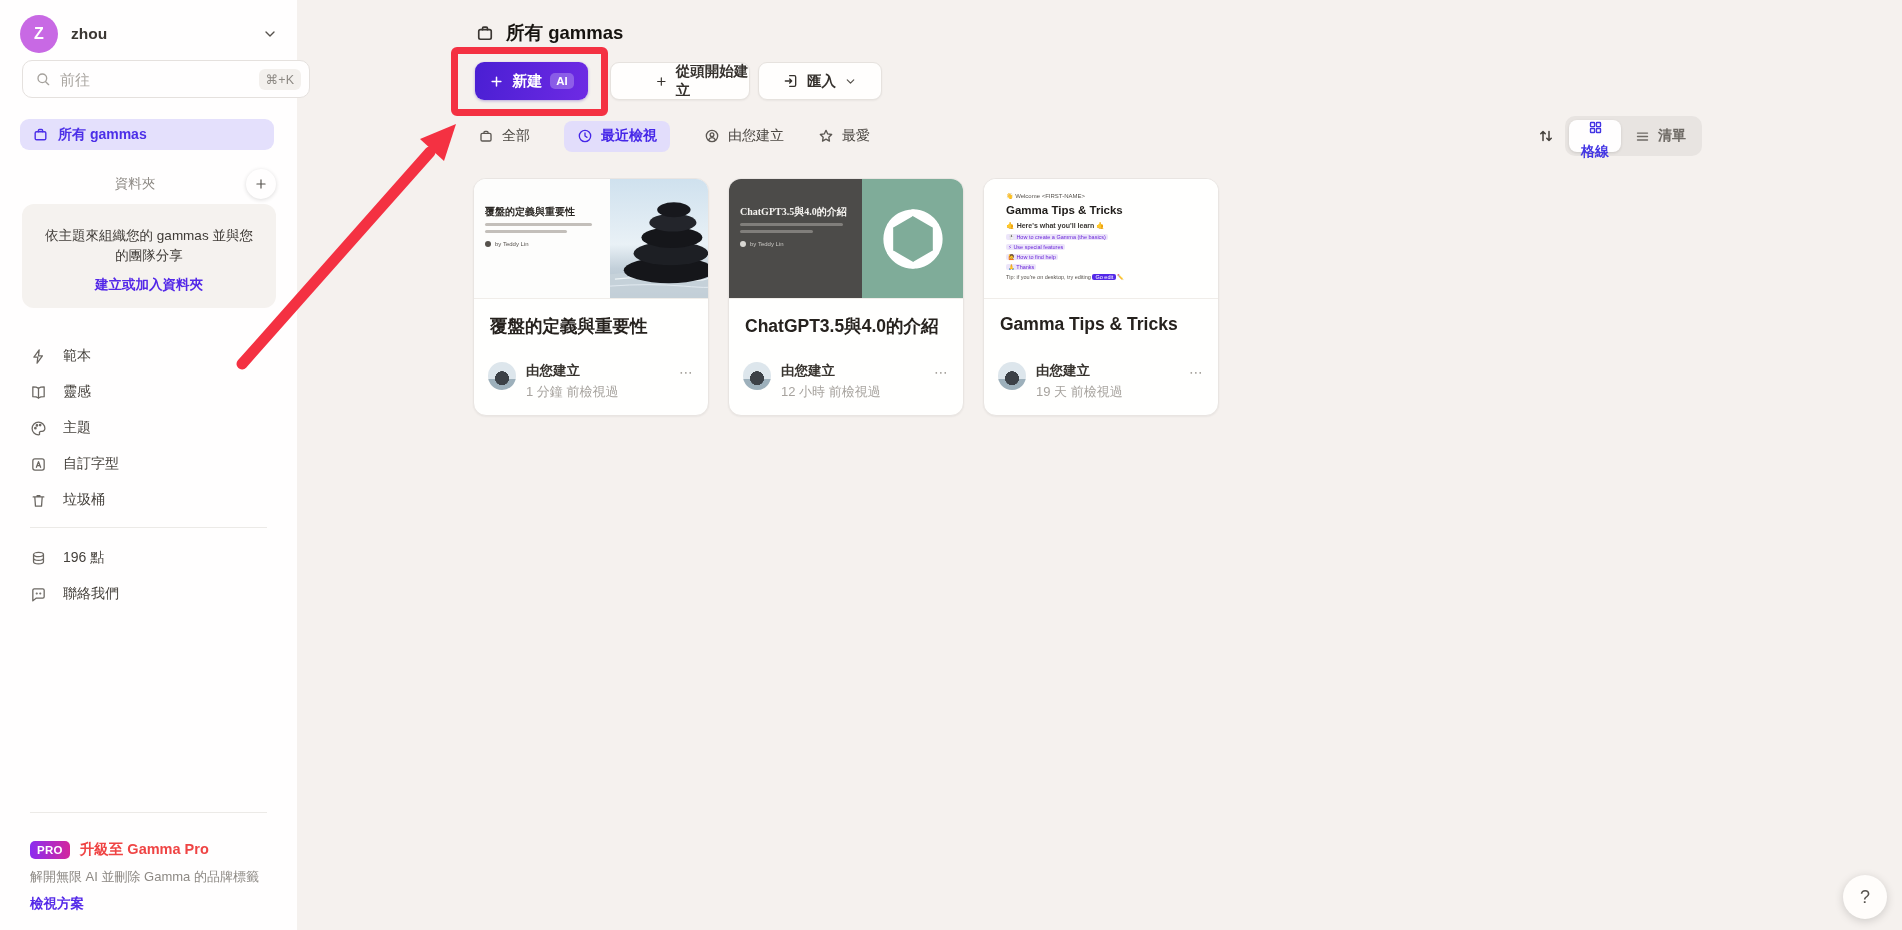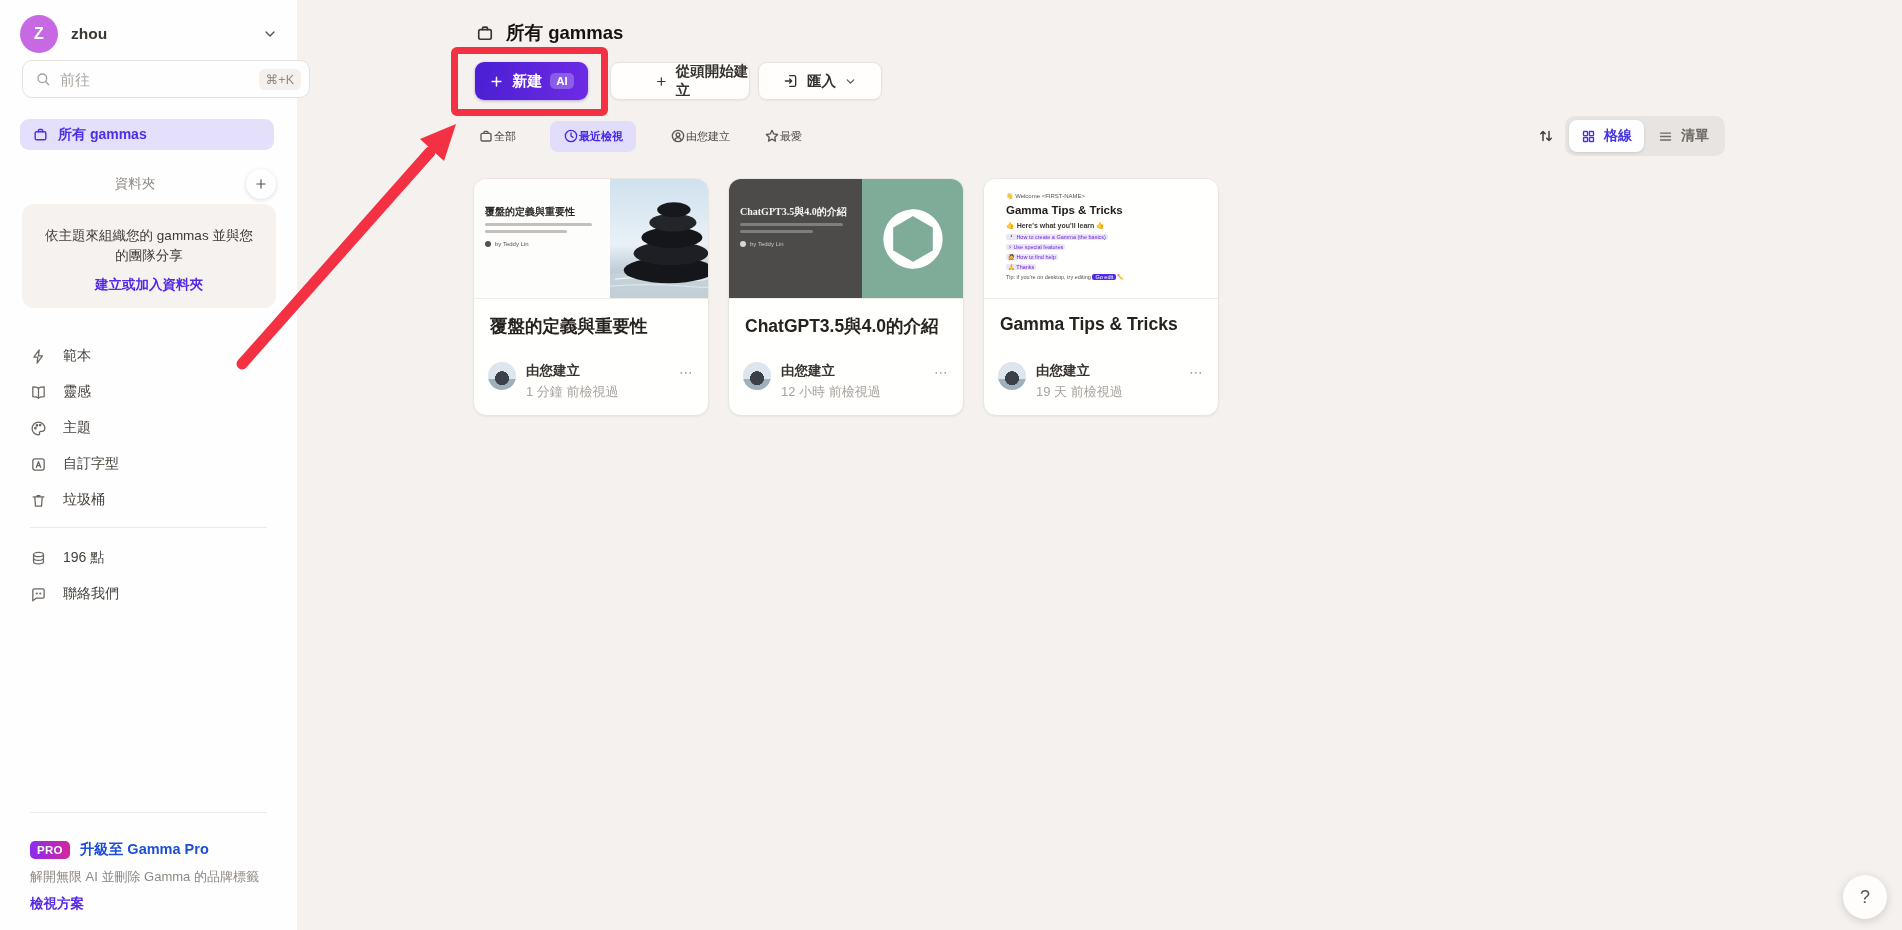--- a/index.html
+++ b/index.html
@@ -26,43 +26,43 @@
   .folder-box .txt { font-size:13.5px; color:#3e3a36; line-height:1.5; }
   .folder-box .cta { margin-top:9px; font-size:13.5px; font-weight:bold; color:#5429e8; cursor:pointer; }
   .side-nav { position:absolute; left:0; top:338px; width:297px; }
   .side-item { height:36px; display:flex; align-items:center; padding-left:30px; gap:16px; cursor:pointer; }
   .side-item .ic { color:#6b6762; display:flex; }
   .side-item .lb { font-size:14px; color:#45413c; }
   .divider { position:absolute; left:30px; width:237px; height:1px; background:#eceae7; }
   .bottom-block { position:absolute; left:30px; top:840px; width:250px; }
   .pro-row { display:flex; align-items:center; gap:10px; cursor:pointer; }
   .pro-badge { background:linear-gradient(90deg,#8b2cf0,#d3279d); color:#fff; font-size:11.5px; font-weight:bold; padding:3px 7px; border-radius:5px; letter-spacing:.3px; }
-  .pro-title { font-size:14.5px; font-weight:bold; color:#1d4ed8; }
+  .pro-title { font-size:14.5px; font-weight:bold; color:#ef4444; }
   .pro-sub { margin-top:9px; font-size:13px; color:#8d8984; white-space:nowrap; }
   .pro-cta { margin-top:9px; font-size:13.5px; font-weight:bold; color:#5429e8; cursor:pointer; }
 
   
   .page-title { position:absolute; left:475px; top:20px; display:flex; align-items:center; gap:11px; color:#16130f; }
   .page-title .t { font-size:18.5px; font-weight:bold; }
   .page-title .ic { color:#3b3733; display:flex; }
   .btn { display:flex; align-items:center; justify-content:center; height:38px; border-radius:9px; cursor:pointer; gap:8px; }
   .btn-new { position:absolute; left:475px; top:62px; width:113px; background:linear-gradient(100deg,#4a1fd3,#6e2ae4); color:#fff; font-size:15px; font-weight:bold; box-shadow:0 1px 3px rgba(60,20,180,.35); }
   .ai-chip { background:rgba(255,255,255,.25); border-radius:5px; font-size:11.5px; font-weight:bold; padding:2px 6px; }
   .btn-white { background:#fffefd; border:1px solid #e6e2de; box-shadow:0 1px 2px rgba(0,0,0,.05); color:#35312d; font-size:14.5px; font-weight:bold; }
   .btn-scratch { position:absolute; left:610px; top:62px; width:140px;padding-left:44px; }
   .btn-import { position:absolute; left:758px; top:62px; width:124px; }
   .filters { position:absolute; left:478px; top:120px; height:32px; display:flex; align-items:center; gap:34px; }
-  .f-item { display:flex; align-items:center; font-size:11px; color:#4b4742; font-weight:500; cursor:pointer; }
+  .f-item { display:flex; align-items:center; gap:8px; font-size:14px; color:#4b4742; font-weight:500; cursor:pointer; }
   .f-item .ic { display:flex; color:#5b5752; }
   .f-pill { background:#e2ddfb; color:#4526e8; border-radius:8px; height:31px; padding:0 13px; font-weight:bold; }
   .f-pill .ic { color:#4526e8; }
   .sort-btn { position:absolute; left:1532px; top:122px; width:28px; height:28px; display:flex; align-items:center; justify-content:center; color:#45413c; cursor:pointer; }
   .seg { position:absolute; left:1565px; top:116px; height:40px; background:#e8e4e1; border-radius:10px; display:flex; align-items:center; padding:4px; gap:2px; }
   .seg-opt { display:flex; align-items:center; gap:8px; height:32px; padding:0 12px; border-radius:8px; font-size:14px; cursor:pointer; }
-  .seg-on { background:#fffefe; box-shadow:0 1px 3px rgba(0,0,0,.12); color:#4335e4; font-weight:bold; }
+  .seg-on { background:#fffefe; box-shadow:0 1px 3px rgba(0,0,0,.12); color:#4335e4; font-weight:bold;flex-direction:column; }
   .seg-off { color:#6e6a65; font-weight:600; }
 
   
   .cards { position:absolute; left:473px; top:178px; display:flex; gap:19px; }
   .card { width:236px; height:238px; background:#fffffe; border:1px solid #e9e5e2; border-radius:13px; box-shadow:0 1px 2px rgba(0,0,0,.05); cursor:pointer; position:relative; overflow:hidden; }
   .thumb { height:120px; border-bottom:1px solid #f0ede9; display:flex; overflow:hidden; }
   .card-title { margin:15px 16px 0; font-size:17.5px; font-weight:bold; color:#26221e; }
   .meta { position:absolute; left:14px; right:14px; bottom:14px; display:flex; align-items:flex-start; }
   .meta-avatar { width:28px; height:28px; border-radius:50%; flex:0 0 28px;
     background:radial-gradient(circle at 50% 58%, #3c4147 0 32%, transparent 33%), linear-gradient(180deg,#dde6ec 0 62%,#9db0bb 62% 100%); }

